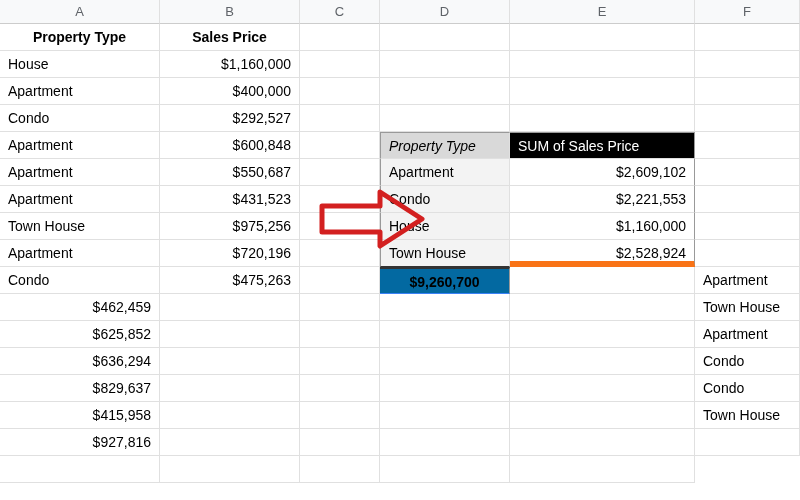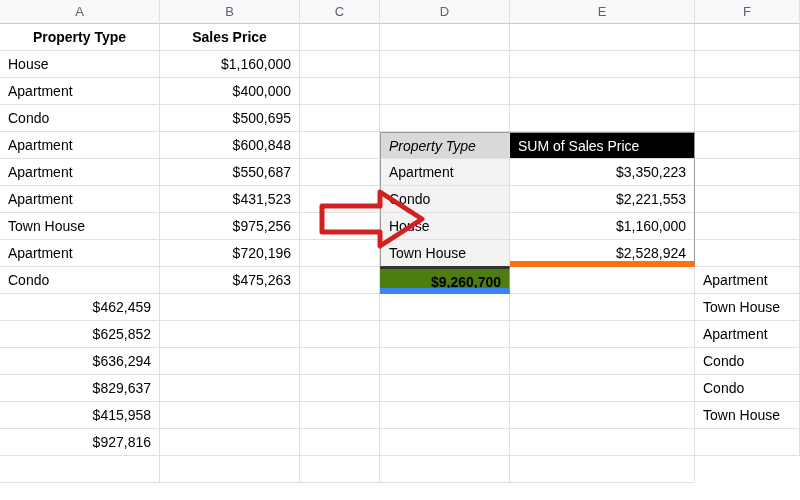--- a/index.html
+++ b/index.html
@@ -62,25 +62,25 @@
     border-bottom: 6px solid #f97316;
   }
   .grand-total-label {
     background: #d9d9d9;
     font-weight: bold;
     border-left: 1px solid #999;
     border-bottom: 1px solid #999;
     border-top: 2px solid #333;
   }
   .grand-total-value {
-    background: #4d7c0f;
+    background: #0369a1;
     font-weight: bold;
-    text-align: right;
+    text-align: center;
     border-right: 1px solid #999;
-    border-bottom: 6px solid #3b82f6;
+    border-bottom: 1px solid #3b82f6;
     border-top: 2px solid #333;
   }
   .arrow {
     position: absolute;
     left: 310px;
     top: 184px;
     pointer-events: none;
   }
 </style>
 </head>
@@ -110,38 +110,38 @@
   <div class="cell"></div>
 
   <div class="cell">Apartment</div>
   <div class="cell right">$400,000</div>
   <div class="cell"></div>
   <div class="cell"></div>
   <div class="cell"></div>
   <div class="cell"></div>
 
   <div class="cell">Condo</div>
-  <div class="cell right">$500,695</div>
+  <div class="cell right">$292,527</div>
   <div class="cell"></div>
   <div class="cell"></div>
   <div class="cell"></div>
   <div class="cell"></div>
 
   <div class="cell">Apartment</div>
   <div class="cell right">$600,848</div>
   <div class="cell"></div>
   <div class="cell pivot-header-left">Property Type</div>
   <div class="cell pivot-header-right">SUM of Sales Price</div>
   <div class="cell"></div>
 
   <div class="cell">Apartment</div>
   <div class="cell right">$550,687</div>
   <div class="cell"></div>
   <div class="cell pivot-label">Apartment</div>
-  <div class="cell pivot-value">$3,350,223</div>
+  <div class="cell pivot-value">$2,609,102</div>
   <div class="cell"></div>
 
   <div class="cell">Apartment</div>
   <div class="cell right">$431,523</div>
   <div class="cell"></div>
   <div class="cell pivot-label">Condo</div>
   <div class="cell pivot-value">$2,221,553</div>
   <div class="cell"></div>
 
   <div class="cell">Town House</div>

